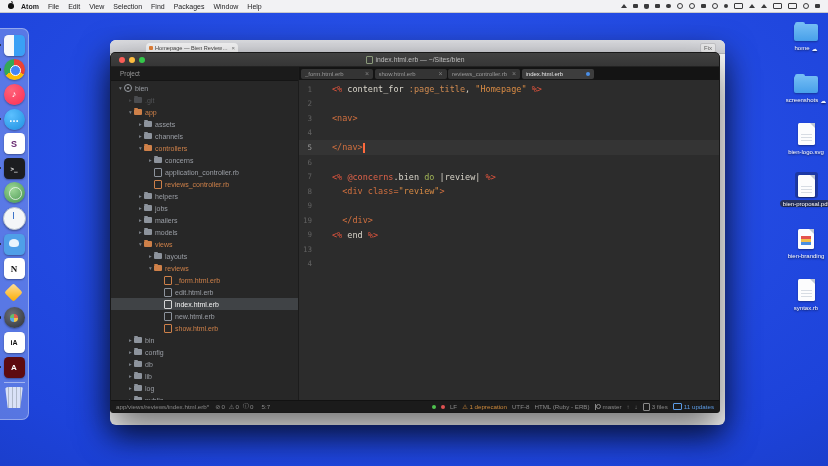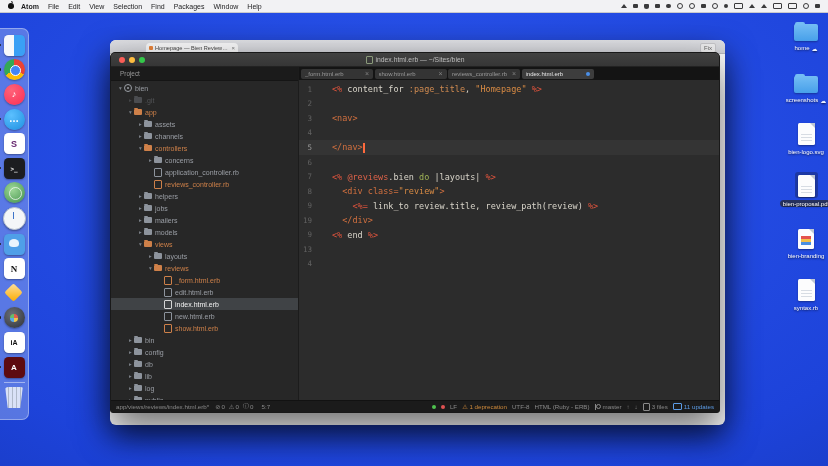--- a/index.html
+++ b/index.html
@@ -495,23 +495,23 @@
             </div>
           </div>
         <div class="editor">
           <div>
               <div class="cline"><span class="ln">1</span><span class="ct"><span class="c-erb">&lt;%</span><span class="c-pl"> content_for </span><span class="c-sym">:page_title</span><span class="c-pl">, </span><span class="c-str">"Homepage"</span><span class="c-pl"> </span><span class="c-erb">%&gt;</span></span></div>
               <div class="cline"><span class="ln">2</span><span class="ct"></span></div>
               <div class="cline"><span class="ln">3</span><span class="ct"><span class="c-tag">&lt;nav&gt;</span></span></div>
               <div class="cline"><span class="ln">4</span><span class="ct"></span></div>
               <div class="cline active"><span class="ln">5</span><span class="ct"><span class="c-tag">&lt;/nav&gt;</span><span class="cursor"></span></span></div>
               <div class="cline"><span class="ln">6</span><span class="ct"></span></div>
-              <div class="cline"><span class="ln">7</span><span class="ct"><span class="c-erb">&lt;%</span><span class="c-pl"> </span><span class="c-var">@reviews</span><span class="c-pl">.bien </span><span class="c-kw">do</span><span class="c-pl"> |layouts| </span><span class="c-erb">%&gt;</span></span></div>
+              <div class="cline"><span class="ln">7</span><span class="ct"><span class="c-erb">&lt;%</span><span class="c-pl"> </span><span class="c-var">@concerns</span><span class="c-pl">.bien </span><span class="c-kw">do</span><span class="c-pl"> |review| </span><span class="c-erb">%&gt;</span></span></div>
               <div class="cline"><span class="ln">8</span><span class="ct"><span class="c-pl">  </span><span class="c-tag">&lt;div class=</span><span class="c-str">"review"</span><span class="c-tag">&gt;</span></span></div>
-              <div class="cline"><span class="ln">9</span><span class="ct"><span class="c-pl">    </span><span class="c-erb">&lt;%=</span><span class="c-pl"> link_to review.title, review_path(review) </span><span class="c-erb">%&gt;</span></span></div>
+              <div class="cline"><span class="ln">9</span></div>
               <div class="cline"><span class="ln">19</span><span class="ct"><span class="c-pl">  </span><span class="c-tag">&lt;/div&gt;</span></span></div>
               <div class="cline"><span class="ln">9</span><span class="ct"><span class="c-erb">&lt;%</span><span class="c-pl"> end </span><span class="c-erb">%&gt;</span></span></div>
               <div class="cline"><span class="ln">13</span><span class="ct"></span></div>
               <div class="cline"><span class="ln">4</span><span class="ct"></span></div>
             </div>
         </div>
       </div>
     </div>
 
     <div class="statusbar">

